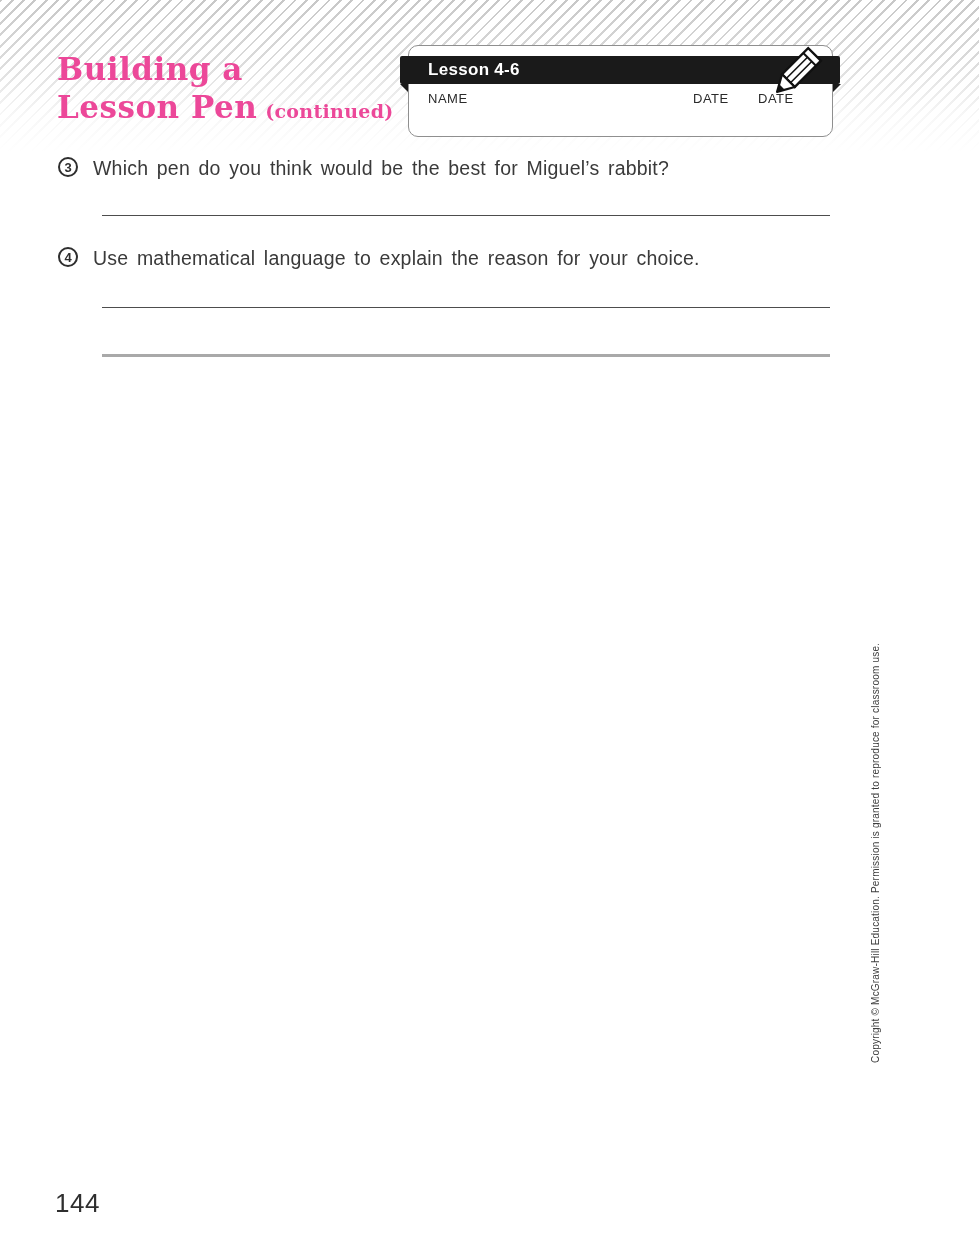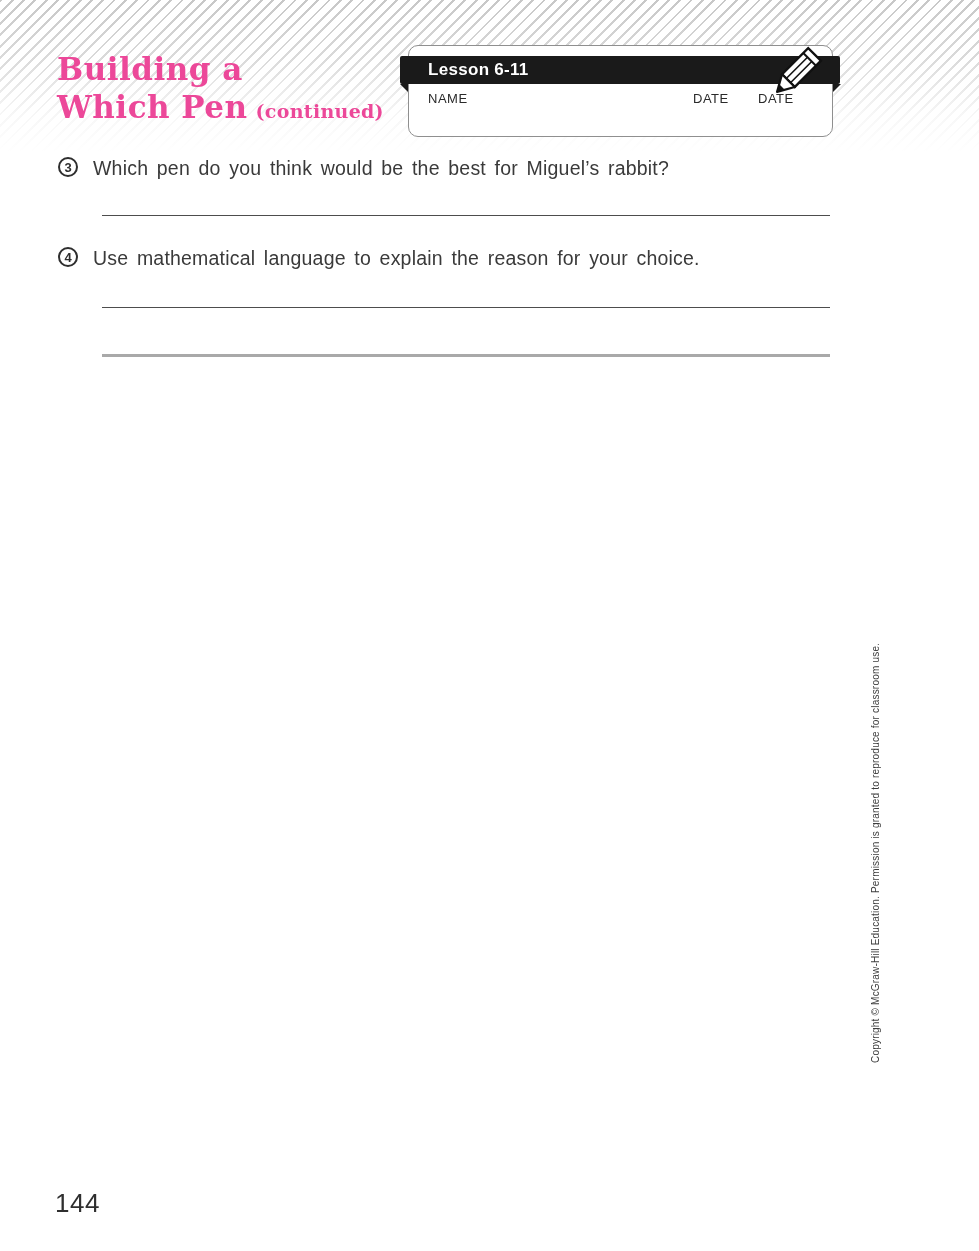--- a/index.html
+++ b/index.html
@@ -85,26 +85,26 @@
 </style>
 </head>
 <body>
 
 <div class="sheet">
 
   <div class="stripes"></div>
 
   <h1 class="title">
     <span>Building a</span><br>
-    <span>Which Pen</span><span class="continued">(continued)</span>
+    <span>Lesson Pen</span><span class="continued">(continued)</span>
   </h1>
 
   <div class="lesson-card"></div>
   <div class="lesson-bar">
-    <span>Lesson 6-11</span>
+    <span>Lesson 4-6</span>
   </div>
   <div class="fold fold-left"></div>
   <div class="fold fold-right"></div>
 
   <div class="pencil-wrap">
     <svg width="84" height="84" viewBox="0 0 84 84">
       <g transform="rotate(-45 42 42)">
         <rect x="27" y="33" width="37" height="18" fill="#ffffff" stroke="#111111" stroke-width="2.4"></rect>
         <polygon points="11,42 27,33 27,51" fill="#ffffff" stroke="#111111" stroke-width="2.2" stroke-linejoin="round"></polygon>
         <polygon points="11,42 18,38.2 18,45.8" fill="#111111"></polygon>

